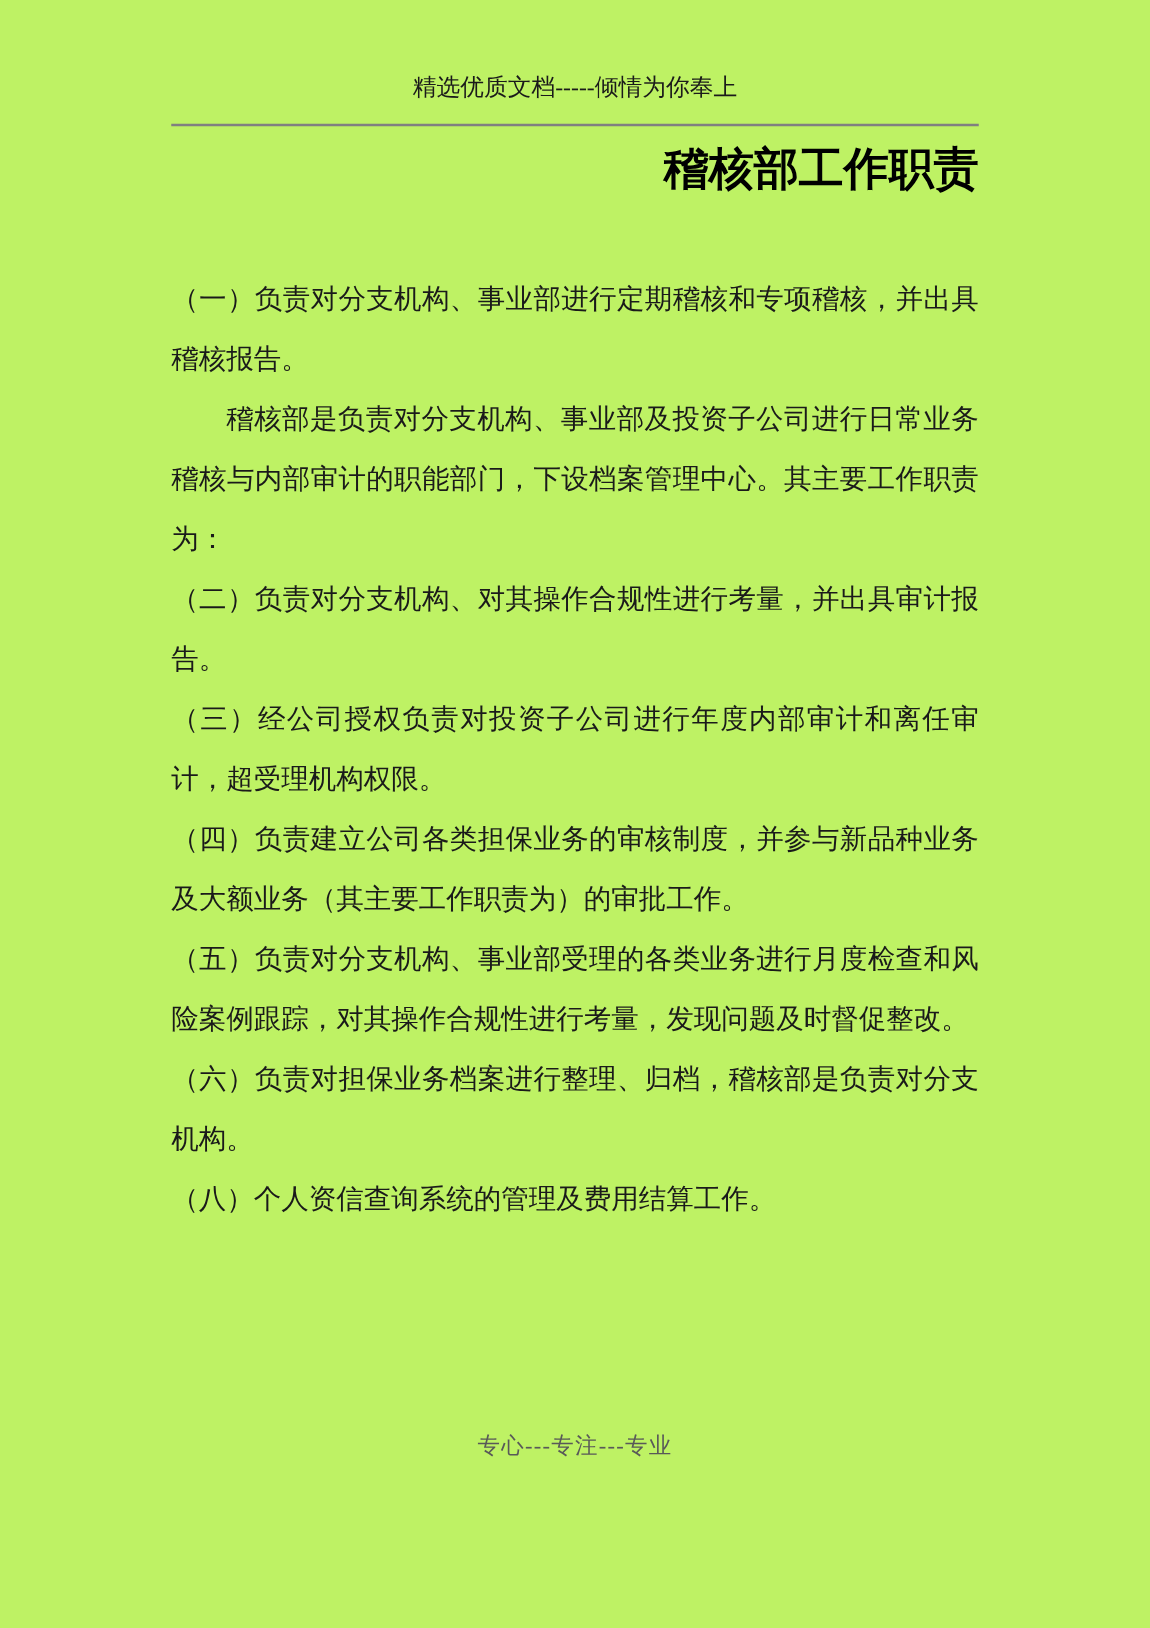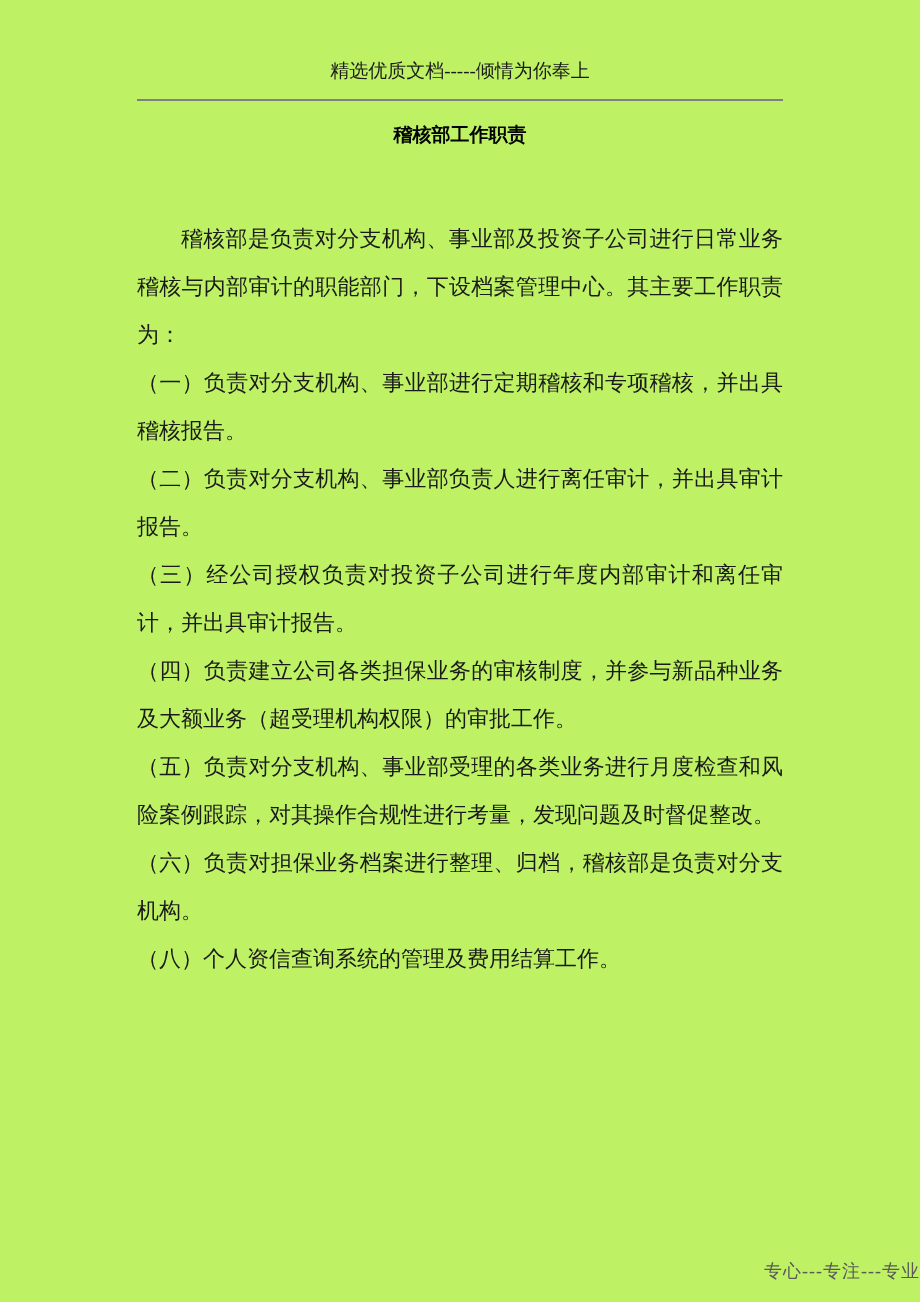--- a/index.html
+++ b/index.html
@@ -24,24 +24,24 @@
   }
   .doc-header .header-text {
     display: block;
     text-align: center;
     font-size: 19px;
     line-height: 30px;
     color: #1a1a1a;
   }
   .doc-title {
     margin: 16px 0 0 0;
-    text-align: center;
+    text-align: right;
     font-family: "Liberation Sans", "DejaVu Sans", sans-serif;
     font-weight: 700;
-    font-size: 19px;
+    font-size: 36px;
     line-height: 36px;
     color: #000000;
   }
   .doc-body {
     margin-top: 62px;
     font-size: 22px;
     line-height: 48px;
     text-align: justify;
     word-break: break-all;
     color: #1a1a1a;
@@ -52,23 +52,23 @@
   }
   .doc-body p.para.indent {
     text-indent: 2em;
   }
   .doc-body .bold-end {
     font-weight: 700;
   }
   .doc-footer {
     position: absolute;
     left: 0;
-    top: 1258px;
+    top: 1143px;
     width: 920px;
-    text-align: right;
+    text-align: center;
   }
   .doc-footer .footer-text {
     font-size: 18px;
     line-height: 26px;
     color: #595959;
     letter-spacing: 1px;
   }
 </style>
 </head>
 <body>
@@ -76,25 +76,25 @@
 <div class="page">
 
   <div class="doc-header">
     <span class="header-text">精选优质文档-----倾情为你奉上</span>
   </div>
 
   <h1 class="doc-title">稽核部工作职责</h1>
 
   <div class="doc-body">
 
-  <p class="para indent">稽核部是负责对分支机构、事业部及投资子公司进行日常业务稽核与内部审计的职能部门，下设档案管理中心。其主要工作职责为：</p>
-      <p class="para">（一）负责对分支机构、事业部进行定期稽核和专项稽核，并出具稽核报告。</p>
-      <p class="para">（二）负责对分支机构、事业部负责人进行离任审计，并出具审计报告。</p>
-      <p class="para">（三）经公司授权负责对投资子公司进行年度内部审计和离任审计，并出具审计报告。</p>
-      <p class="para">（四）负责建立公司各类担保业务的审核制度，并参与新品种业务及大额业务（超受理机构权限）的审批工作。</p>
+  <p class="para">（一）负责对分支机构、事业部进行定期稽核和专项稽核，并出具稽核报告。</p>
+      <p class="para indent">稽核部是负责对分支机构、事业部及投资子公司进行日常业务稽核与内部审计的职能部门，下设档案管理中心。其主要工作职责为：</p>
+      <p class="para">（二）负责对分支机构、对其操作合规性进行考量，并出具审计报告。</p>
+      <p class="para">（三）经公司授权负责对投资子公司进行年度内部审计和离任审计，超受理机构权限。</p>
+      <p class="para">（四）负责建立公司各类担保业务的审核制度，并参与新品种业务及大额业务（其主要工作职责为）的审批工作。</p>
       <p class="para">（五）负责对分支机构、事业部受理的各类业务进行月度检查和风险案例跟踪，对其操作合规性进行考量，发现问题及时督促整改。</p>
       <p class="para">（六）负责对担保业务档案进行整理、归档，稽核部是负责对分支机构。</p>
       <p class="para">（八）个人资信查询系统的管理及费用结算工作。</p>
     </div>
 
   <div class="doc-footer">
     <span class="footer-text">专心---专注---专业</span>
   </div>
 
 </div>

